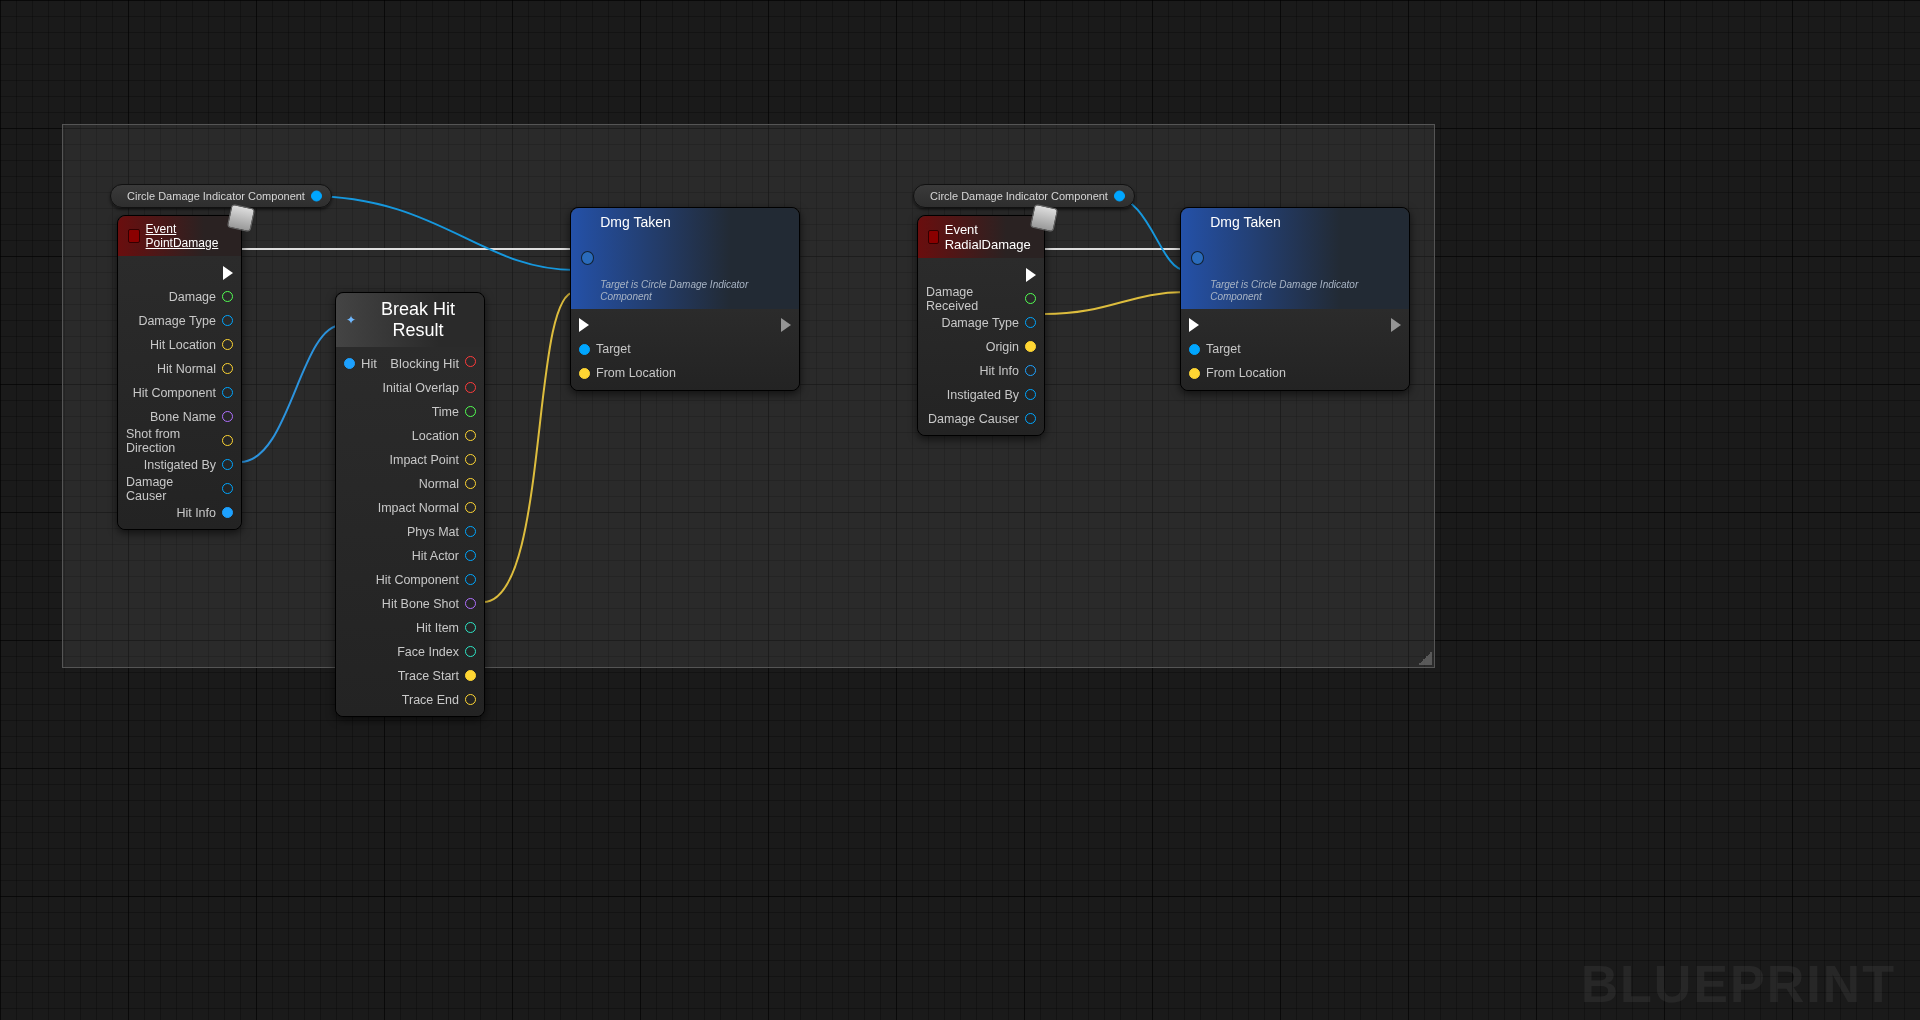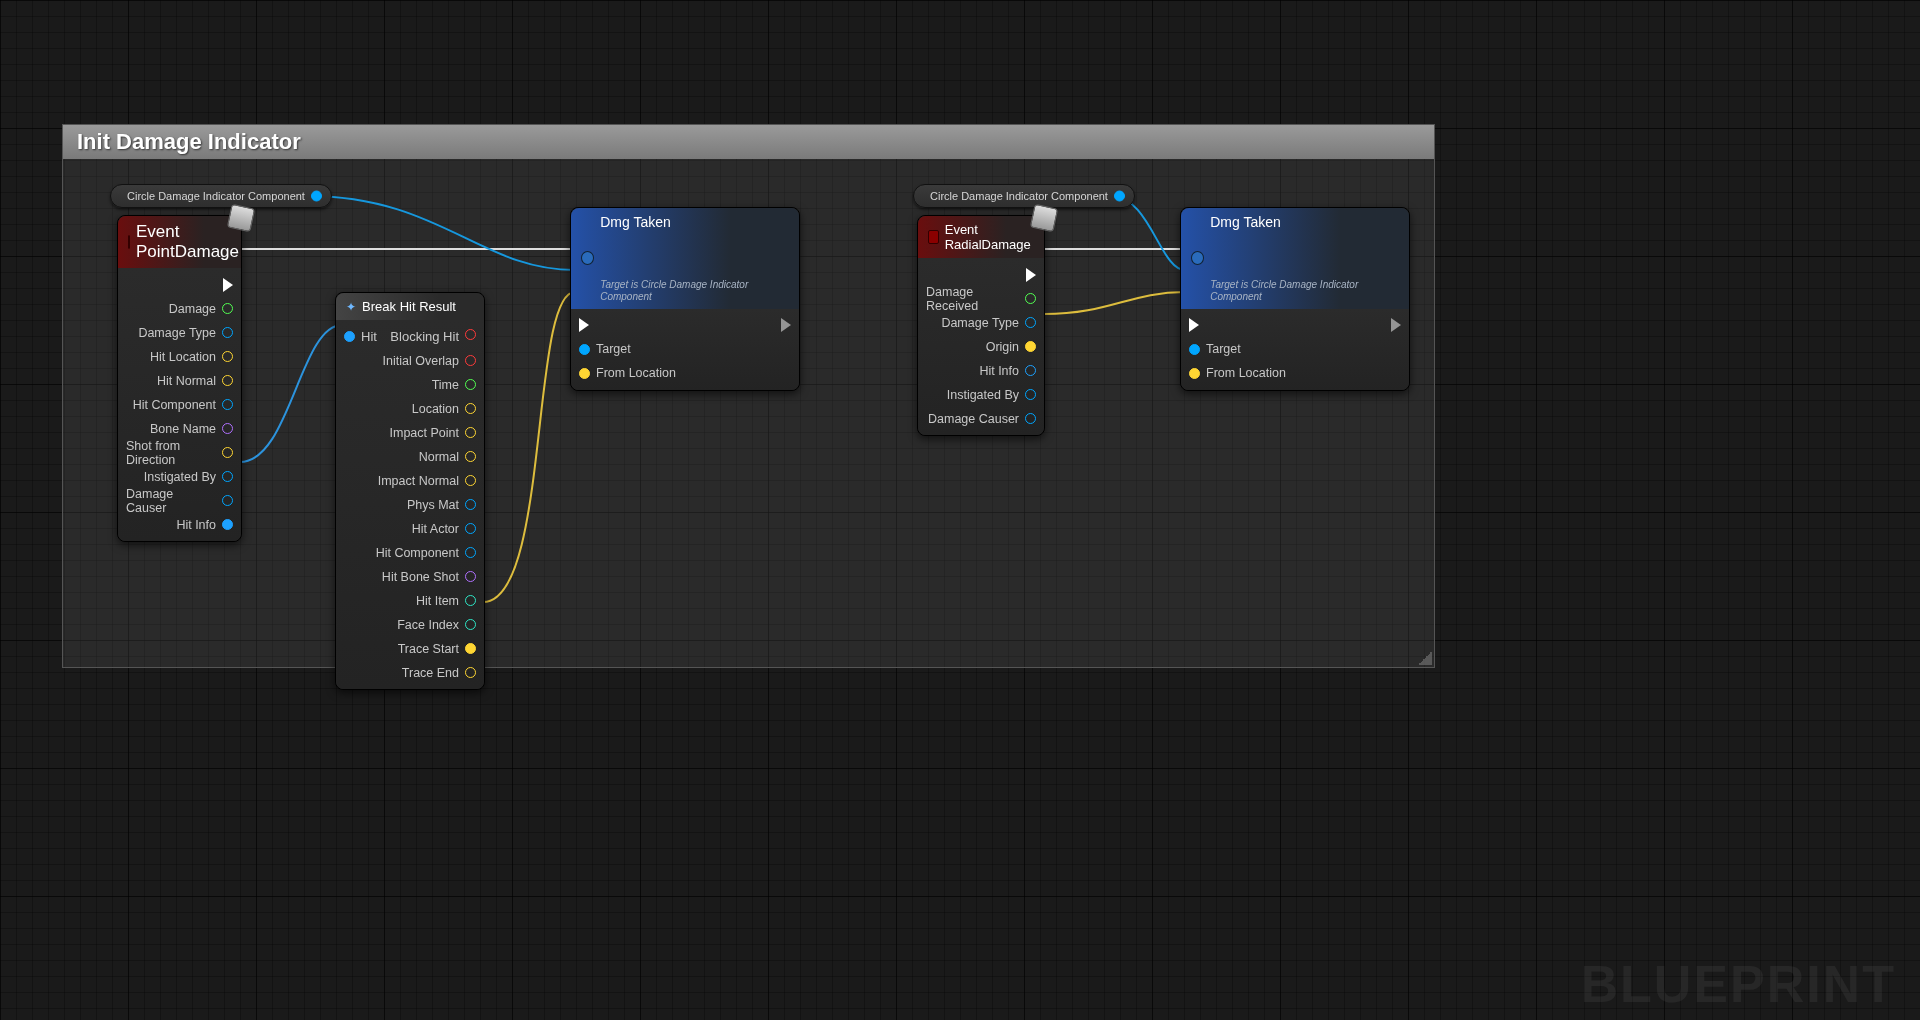--- a/index.html
+++ b/index.html
@@ -149,37 +149,36 @@
   <path class="wire" stroke="#ffd633" d="M483,602 C550,602 530,292 575,292"></path>
 
   <path class="wire" stroke="#ffffff" d="M1044,249 C1130,249 1130,249 1185,249"></path>
 
   <path class="wire" stroke="#00a6ff" d="M1111,196 C1150,196 1160,270 1185,270"></path>
 
   <path class="wire" stroke="#ffd633" d="M1044,314 C1110,314 1130,292 1185,292"></path>
 </svg>
 
 <div class="comment-box" style="left:62px; top:124px; width:1373px; height:544px;">
-  <div class="comment-title">Init Damage Indicator</div>
   <div class="comment-resize"></div>
 </div>
 
 <div class="pill" style="left:110px; top:184px;">
   <span>Circle Damage Indicator Component</span>
   <span class="pin c-blue solid pin-out"></span>
 </div>
 <div class="pill" style="left:913px; top:184px;">
   <span>Circle Damage Indicator Component</span>
   <span class="pin c-blue solid pin-out"></span>
 </div>
 
 <div class="node" style="left:117px; top:215px; width:125px;">
   <div class="node-header hdr-red">
     <span class="hdr-icon"></span>
-    <span style="font-size:17px;">Event PointDamage</span>
+    <span style="font-size:12px;text-decoration:underline;">Event PointDamage</span>
   </div>
   <div class="side-deco"></div>
   <div class="node-body">
     <div class="row">
         <span class="pin exec"></span>
       </div>
     <div class="row">
         <span>Damage</span>
         <span class="pin c-green"></span>
       </div>
@@ -218,21 +217,21 @@
     <div class="row">
         <span>Hit Info</span>
         <span class="pin c-struct solid"></span>
       </div>
   </div>
 </div>
 
 <div class="node" style="left:335px; top:292px; width:150px;">
   <div class="node-header hdr-grey">
     <span style="color:#6fb8ff;font-size:12px;">✦</span>
-    <span style="font-size:13px;text-align:center;">Break Hit Result</span>
+    <span style="font-size:18px;text-align:center;">Break Hit Result</span>
   </div>
   <div class="node-body">
     <div class="row-between">
       <span style="display:flex;align-items:center;gap:6px;">
           <span class="pin c-struct solid"></span>
           <span>Hit</span>
         </span>
       <span style="display:flex;align-items:flex-start;gap:6px;">
           <span>Blocking Hit</span>
           <span class="pin c-red"></span>

